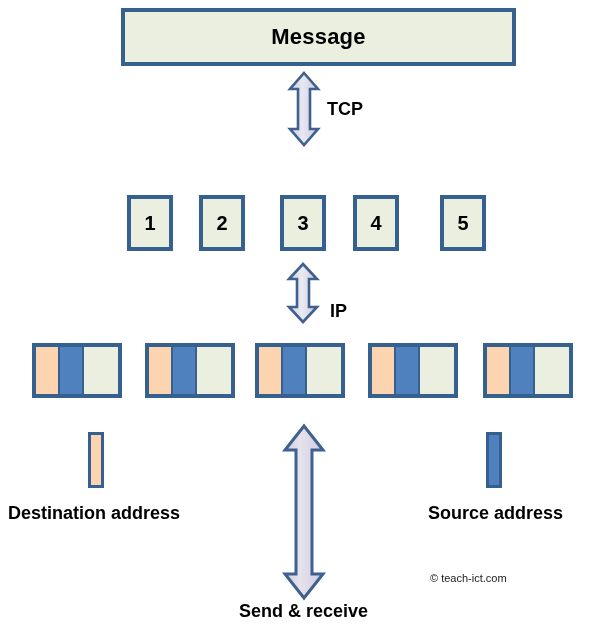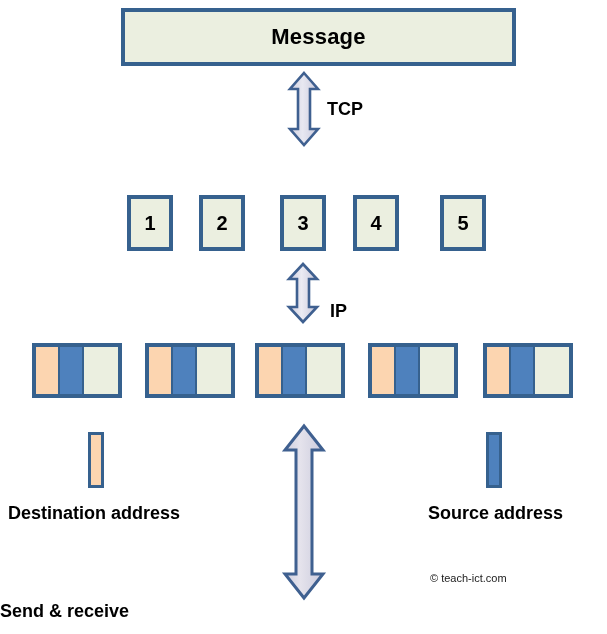--- a/index.html
+++ b/index.html
@@ -48,21 +48,21 @@
     font-size: 18px;
     font-weight: bold;
     color: #000000;
     white-space: nowrap;
   }
   #msg-packets-label { left: 0; top: 153px; width: 607px; text-align: center; }
   #tcp-label  { left: 327px; top: 99px; }
   #ip-label   { left: 330px; top: 281px; margin-top: 20px; }
   #dest-label { left: 8px;  top: 503px; }
   #src-label  { left: 428px; top: 503px; }
-  #send-recv-label { left: 0; top: 601px; width: 607px; }
+  #send-recv-label { left: 0; top: 601px; width: 607px; text-align: center; }
   #copyright {
     left: 430px; top: 572px;
     font-size: 11px;
     font-weight: normal;
     color: #1a1a1a;
     white-space: nowrap;
   }
 
   
   .num-box {

